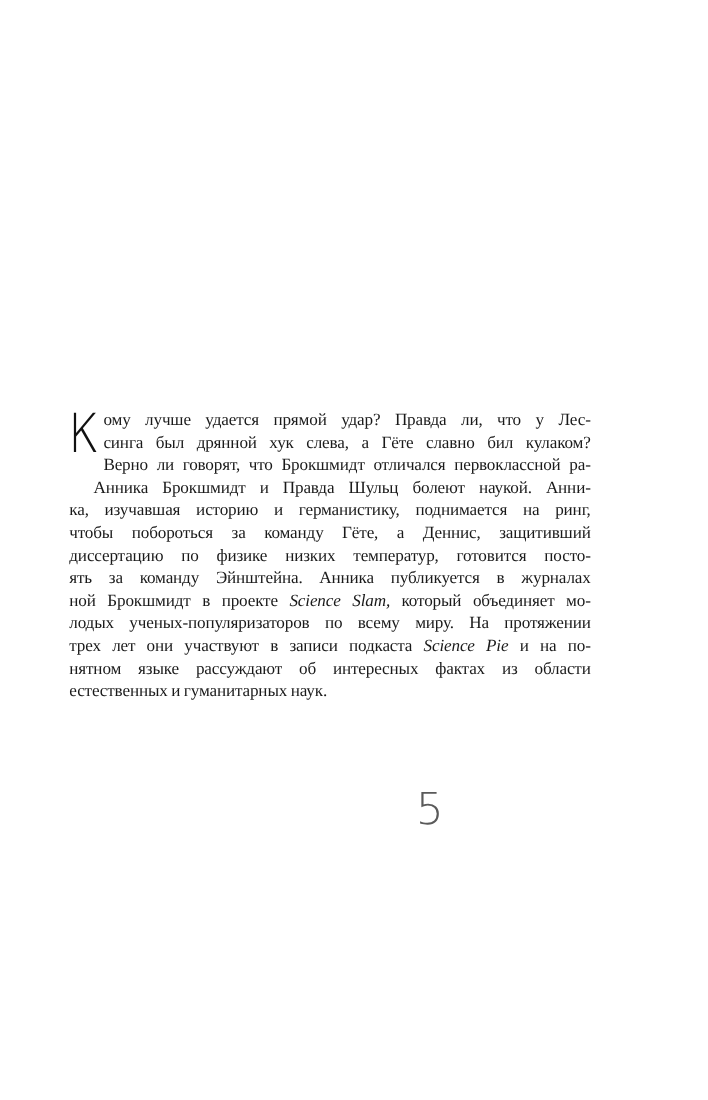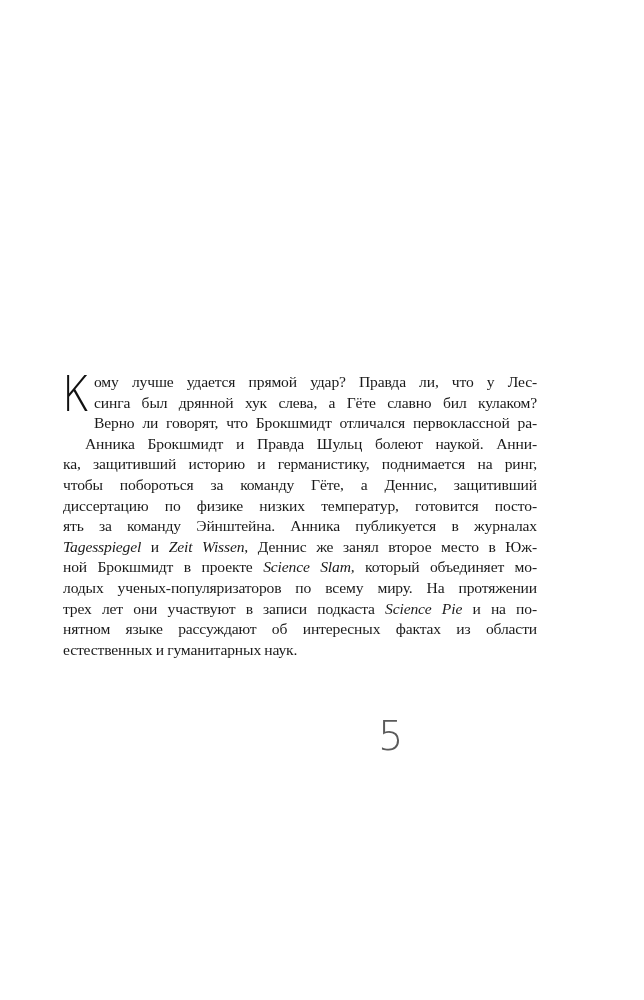--- a/index.html
+++ b/index.html
@@ -62,25 +62,24 @@
 
 <div class="page">
   <p class="para">
     <span class="dropcap">К</span>
     <span class="line">ому лучше удается прямой удар? Правда ли, что у Лес-</span>
     <span class="line">синга был дрянной хук слева, а Гёте славно бил кулаком?</span>
     <span class="line">Верно ли говорят, что Брокшмидт отличался первоклассной ра-</span>
   </p>
   <p class="para">
     <span class="line" style="text-indent:22px">Анника Брокшмидт и Правда Шульц болеют наукой. Анни-</span>
-    <span class="line">ка, защитивший историю и германистику, поднимается на ринг,</span>
+    <span class="line">ка, изучавшая историю и германистику, поднимается на ринг,</span>
     <span class="line">чтобы побороться за команду Гёте, а Деннис, защитивший</span>
     <span class="line">диссертацию по физике низких температур, готовится посто-</span>
     <span class="line">ять за команду Эйнштейна. Анника публикуется в журналах</span>
-    <span class="line"><em>Tagesspiegel</em><span> и </span><em>Zeit Wissen</em><span>, Деннис же занял второе место в Юж-</span></span>
     <span class="line"><span>ной Брокшмидт в проекте </span><em>Science Slam,</em><span> который объединяет мо-</span></span>
     <span class="line">лодых ученых-популяризаторов по всему миру. На протяжении</span>
     <span class="line"><span>трех лет они участвуют в записи подкаста </span><em>Science Pie</em><span> и на по-</span></span>
     <span class="line">нятном языке рассуждают об интересных фактах из области</span>
     <span class="line last">естественных и гуманитарных наук.</span>
   </p>
 </div>
 
 <div class="page-number">5</div>
 

